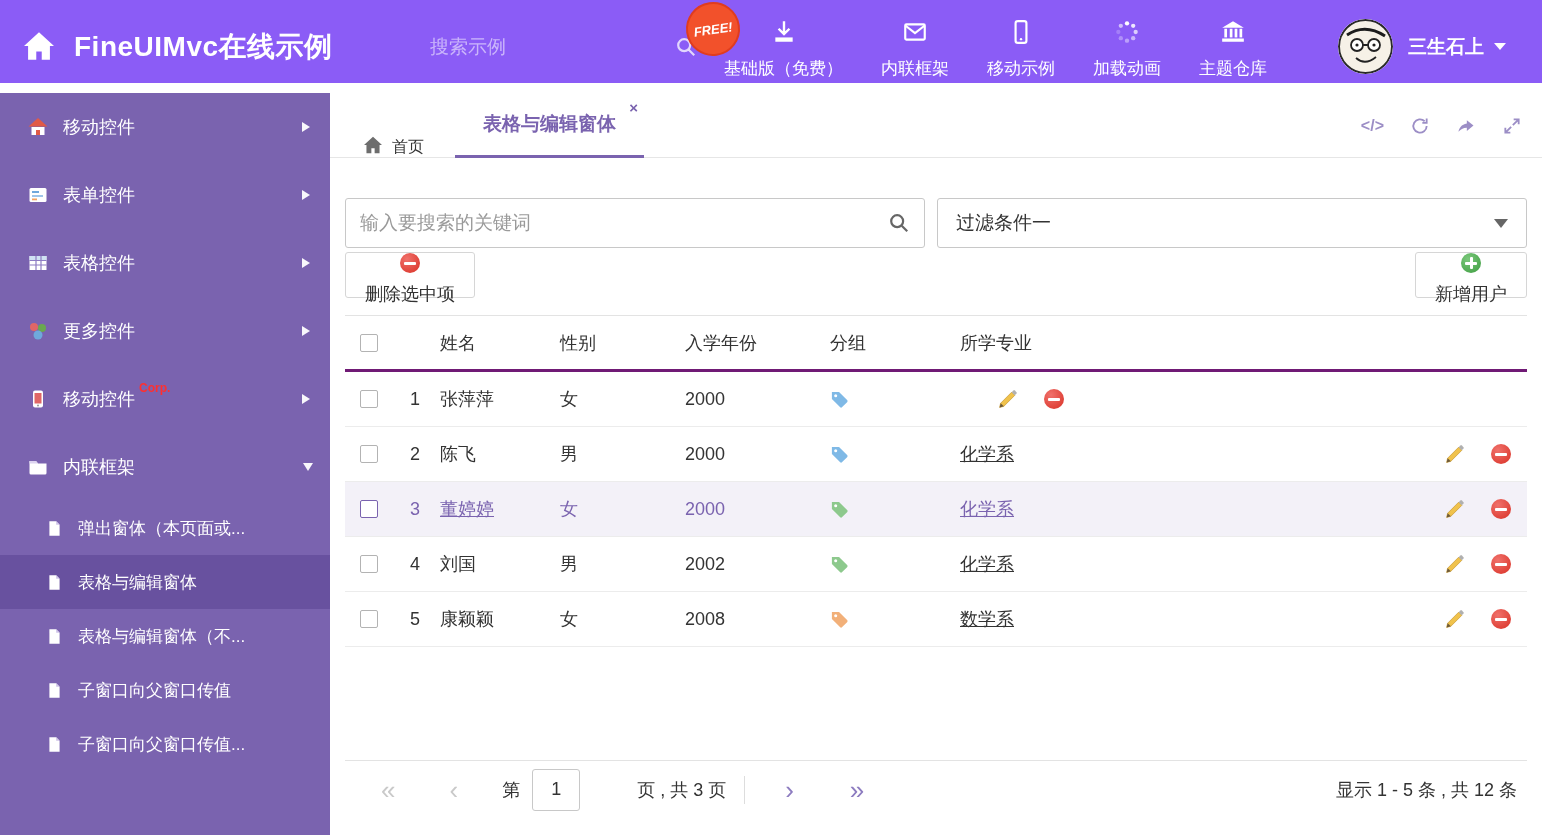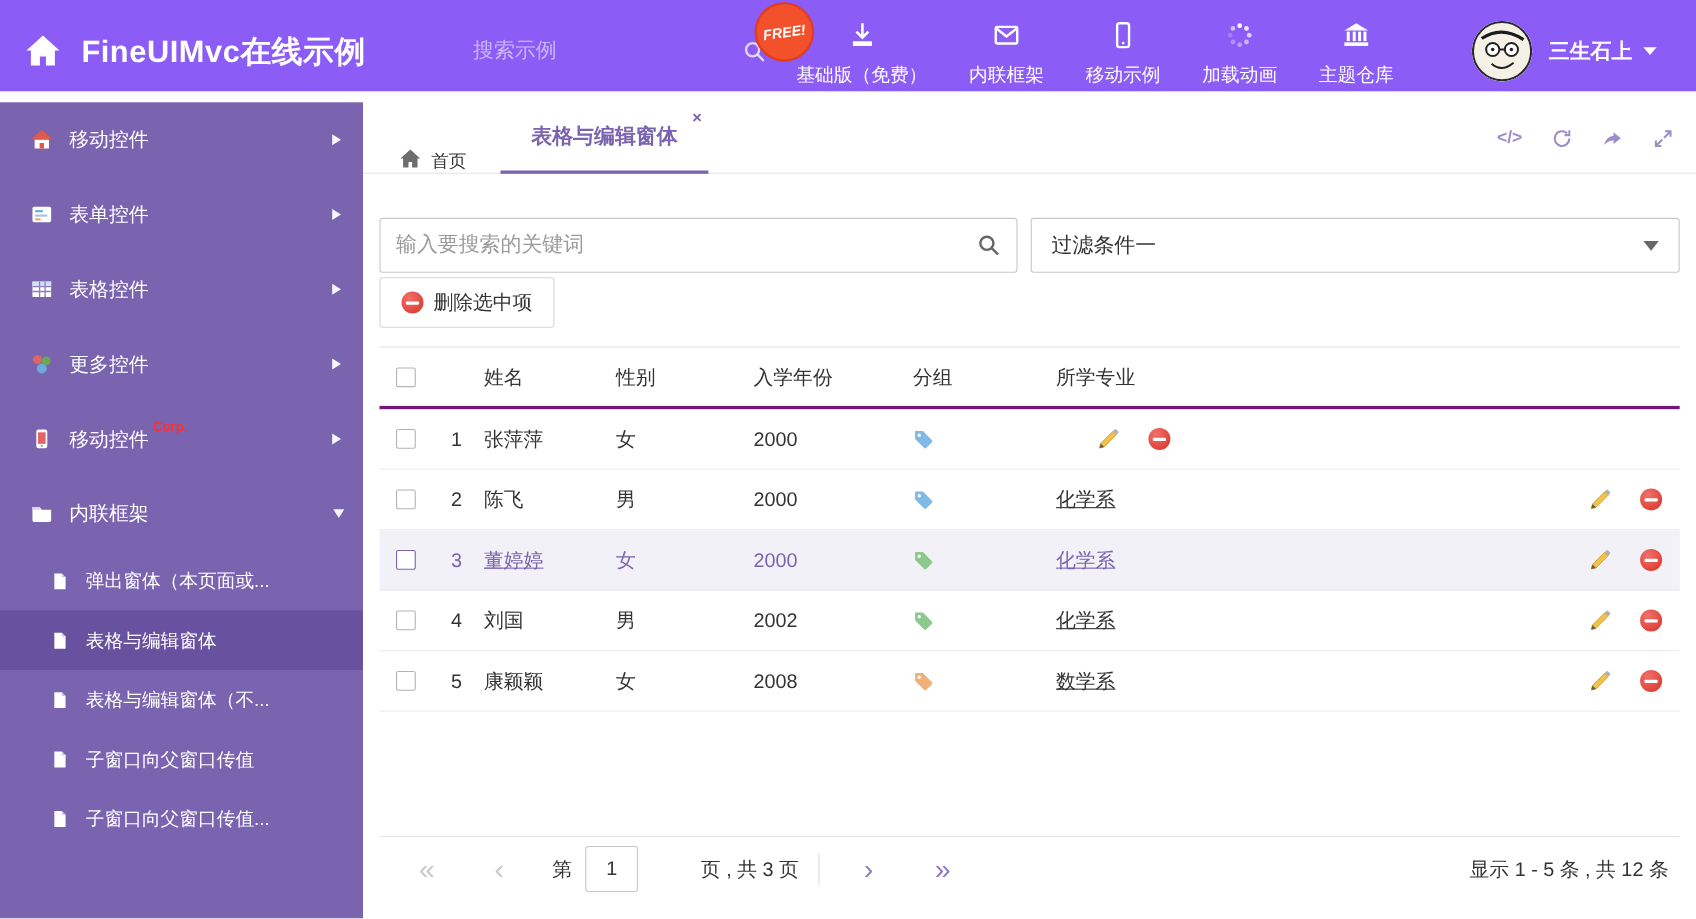--- a/index.html
+++ b/index.html
@@ -46,21 +46,21 @@
   .tool-btn { cursor:pointer; display:flex; align-items:center; font-size:16px; font-weight:bold; }
 
   .filter-row { position:absolute; top:85px; left:15px; right:15px; height:50px; display:flex; gap:12px;margin-top:20px; }
   .search-wrap { width:580px; height:50px; border:1px solid #c8c8c8; border-radius:3px; display:flex; align-items:center; padding:0 14px; background:#fff; }
   .search-wrap input { flex:1; border:none; outline:none; font-size:19px; color:#333; font-family:inherit; }
   .search-wrap input::placeholder { color:#9a9a9a; }
   .dropdown { flex:1; height:50px; border:1px solid #c8c8c8; border-radius:3px; display:flex; align-items:center; padding:0 18px; font-size:19px; color:#333; cursor:pointer; background:#fff; }
   .dd-caret { margin-left:auto; width:0; height:0; border-left:7px solid transparent; border-right:7px solid transparent; border-top:9px solid #666; }
 
   .toolbar { position:absolute; top:159px; left:15px; right:15px; height:46px; display:flex; justify-content:space-between; }
-  .btn { height:46px; border:1px solid #d6d6d6; border-radius:3px; background:#fff; display:flex; align-items:center; gap:9px; padding:0 19px; font-size:18px; color:#333; cursor:pointer; font-family:inherit; }
+  .btn { height:46px; border:1px solid #d6d6d6; border-radius:3px; background:#fff; display:flex; align-items:center; gap:9px; padding:0 19px; font-size:18px; color:#333; cursor:pointer; font-family:inherit;flex-direction:column; }
 
   .minus-icon, .plus-icon { position:relative; width:20px; height:20px; border-radius:50%; display:inline-block; flex:0 0 auto; }
   .minus-icon { background:radial-gradient(circle at 35% 30%, #f0716b, #d93025); }
   .minus-icon::after { content:""; position:absolute; left:4px; right:4px; top:8.5px; height:3px; background:#fff; border-radius:1px; }
   .plus-icon { background:radial-gradient(circle at 35% 30%, #7bc87b, #3d9c40); }
   .plus-icon::before { content:""; position:absolute; left:4px; right:4px; top:8.5px; height:3px; background:#fff; border-radius:1px; }
   .plus-icon::after { content:""; position:absolute; top:4px; bottom:4px; left:8.5px; width:3px; background:#fff; border-radius:1px; }
 
   
   .grid { position:absolute; top:222px; left:15px; right:15px; border-top:1px solid #e3e3e3; }
@@ -366,20 +366,24 @@
         <span>过滤条件一</span>
         <span class="dd-caret"></span>
       </div>
     </div>
 
     <div class="toolbar">
       <button class="btn">
         <span class="minus-icon"></span>
         <span>删除选中项</span>
       </button>
+      <button class="btn">
+        <span class="plus-icon"></span>
+        <span>新增用户</span>
+      </button>
     </div>
 
     <div class="grid">
       <div class="thead">
         <div class="col col-check">
             <span class="checkbox"></span>
           </div>
         <div class="col col-num"></div>
         <div class="col col-name">姓名</div>
         <div class="col col-gender">性别</div>

